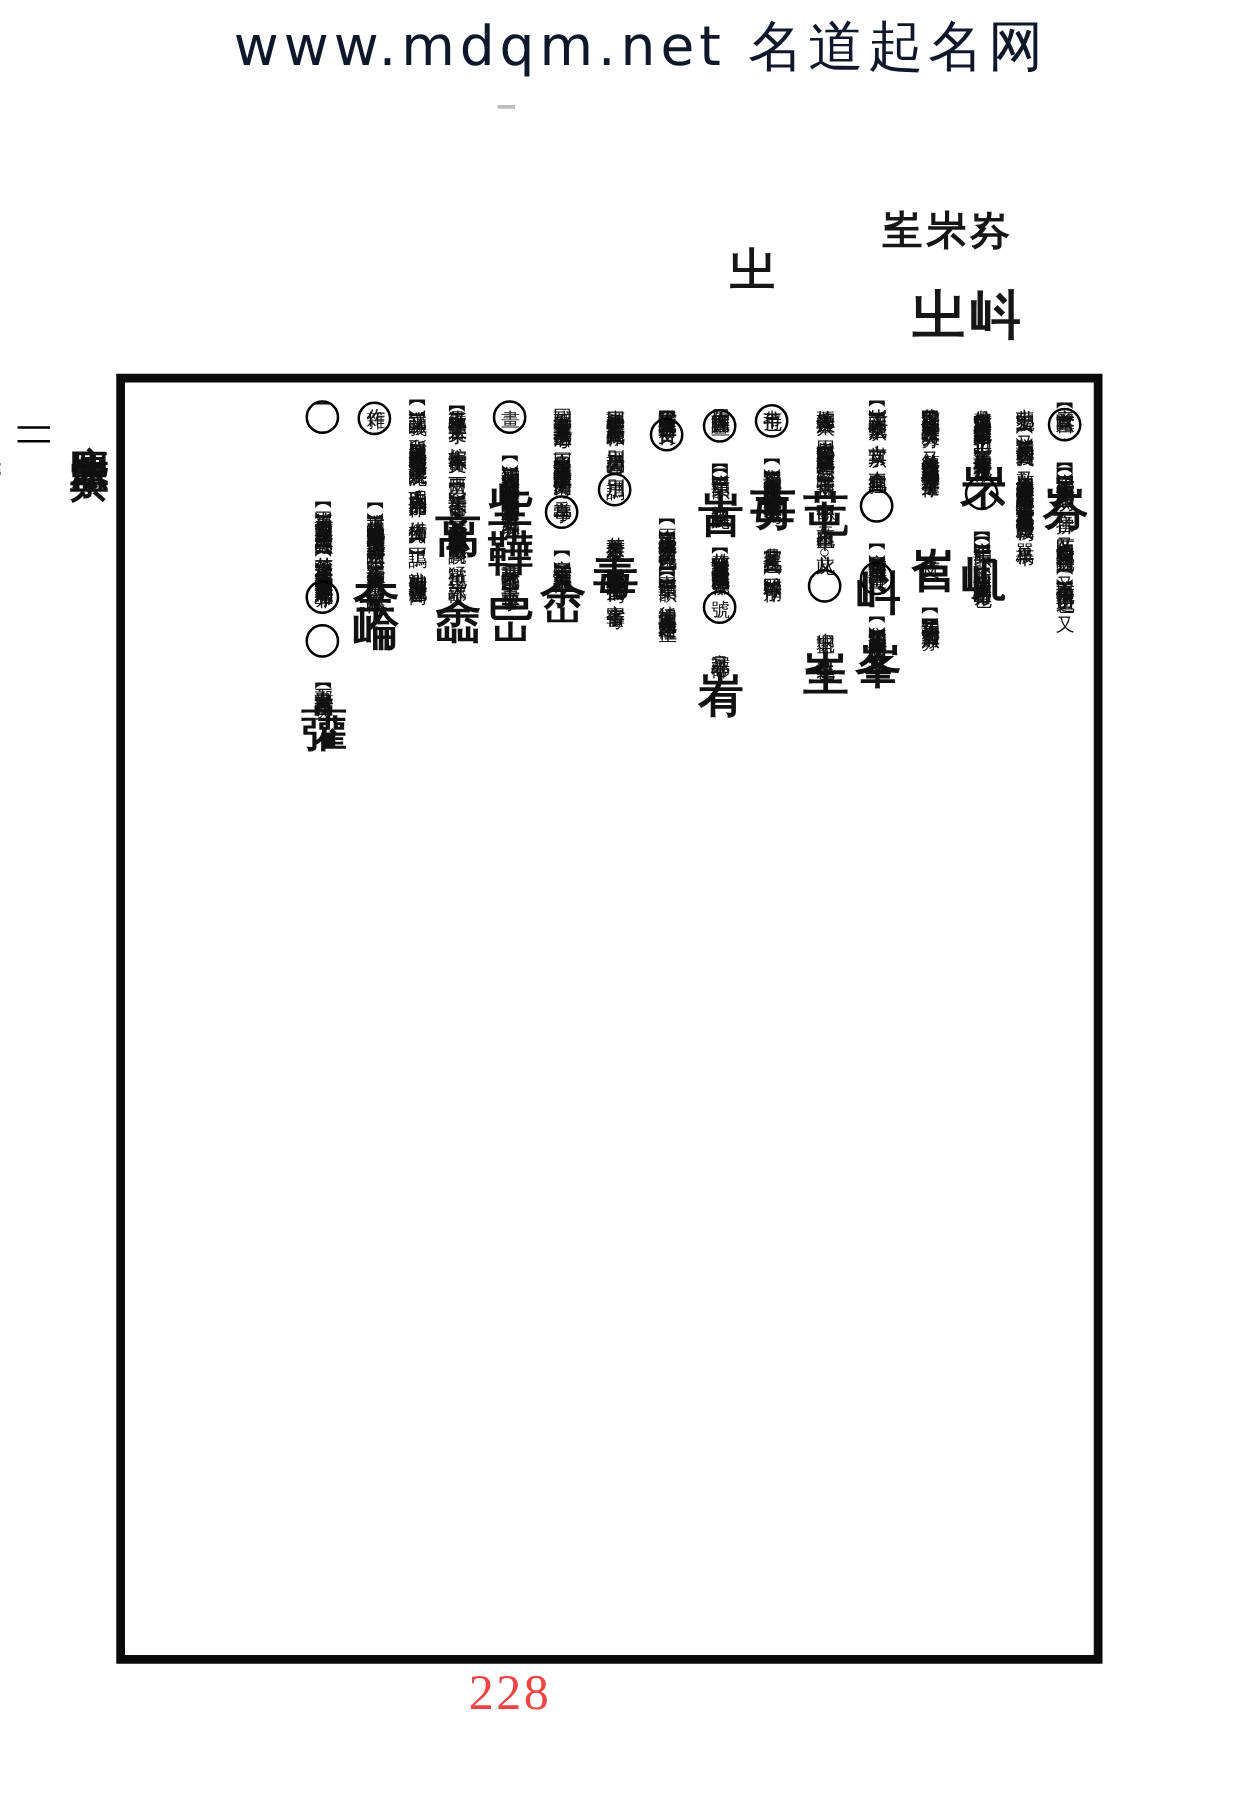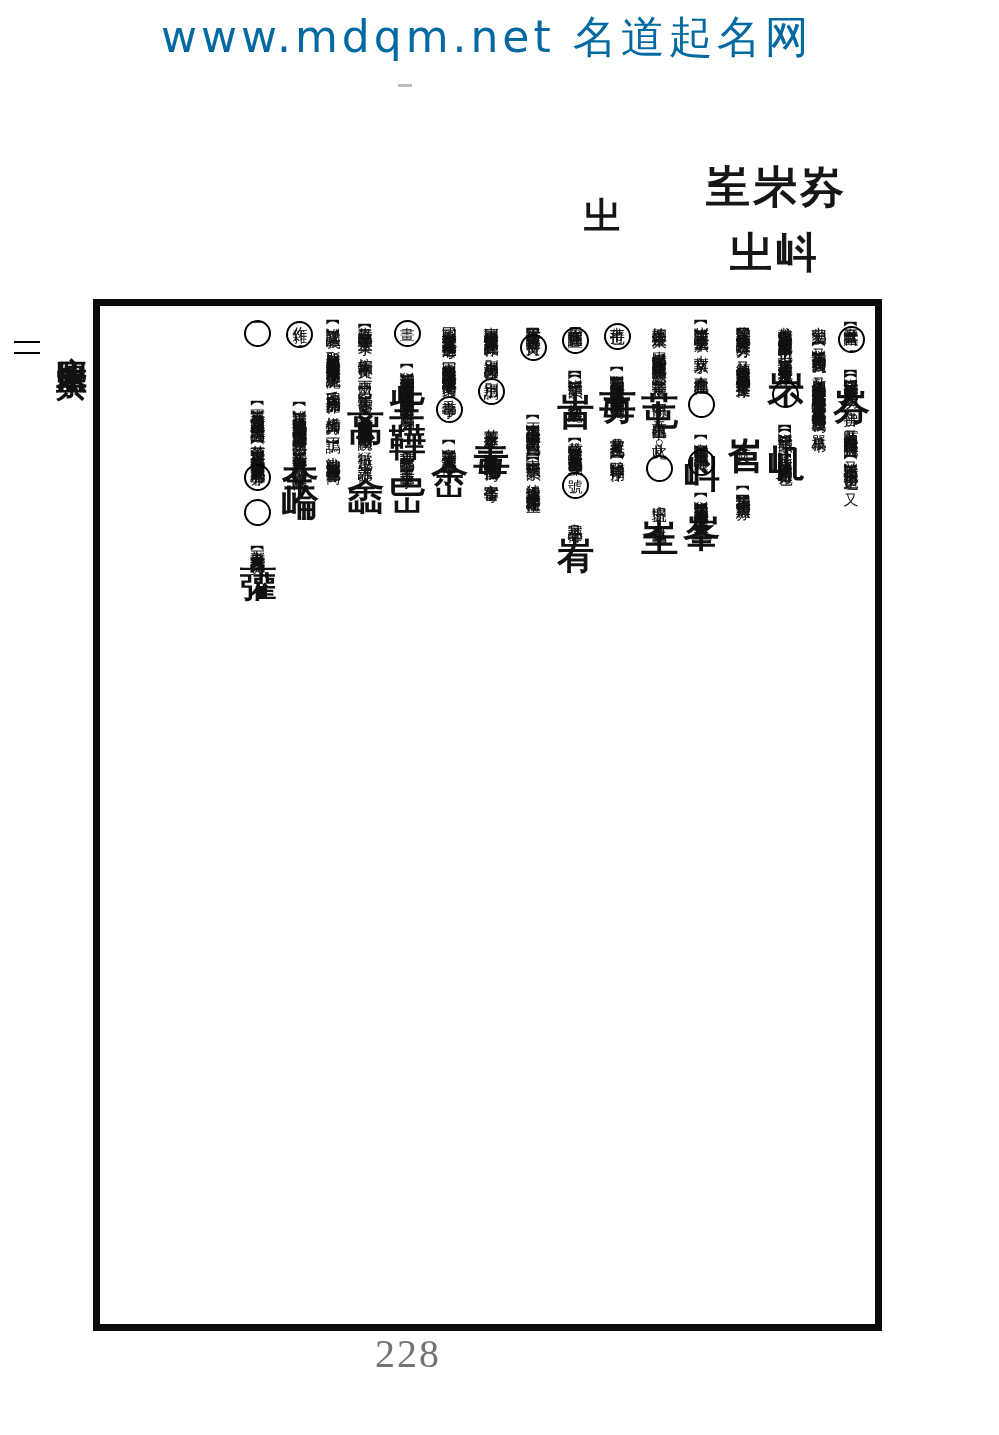--- a/index.html
+++ b/index.html
@@ -3,34 +3,34 @@
 <meta charset="utf-8">
 <style>
   html,body{margin:0;padding:0;}
   body{
     width:999px;height:1435px;position:relative;overflow:hidden;
     background:#ffffff;color:#111;
     font-family:"Liberation Serif","DejaVu Serif",serif;
   }
   
   .watermark{
-    position:absolute;left:161px;top:8px;width:760px;
-    font-size:44px;letter-spacing:4px;color:#0369a1;
+    position:absolute;left:187px;top:8px;width:760px;
+    font-size:44px;letter-spacing:4px;color:#0f172a;
     font-family:"DejaVu Sans",sans-serif;white-space:nowrap;
   }
   .tickmark{position:absolute;left:398px;top:84px;width:14px;height:3px;background:#bdbdbd;}
   
   .seal{
     position:absolute;color:#161616;line-height:1;white-space:nowrap;
     font-family:"Liberation Serif",serif;font-weight:bold;
   }
   .seal-1{left:256px;top:182px;font-size:52px;letter-spacing:2px;}
   .seal-2{left:430px;top:180px;font-size:52px;}
   .seal-3{left:584px;top:198px;font-size:36px;}
-  .seal-4{left:706px;top:168px;font-size:44px;letter-spacing:3px;font-family:Liberation Mono, monospace;}
+  .seal-4{left:706px;top:168px;font-size:32px;letter-spacing:3px;}
   .seal-5{left:730px;top:232px;font-size:42px;letter-spacing:3px;}
   
   .frame{
     position:absolute;left:93px;top:299px;width:789px;height:1032px;
     border:7px solid #0b0b0b;box-sizing:border-box;background:#fff;
   }
   
   .content{
     position:absolute;top:9px;right:5px;width:712px;height:1004px;
     writing-mode:vertical-rl;text-orientation:upright;
@@ -58,21 +58,21 @@
   .sidebar{
     position:absolute;left:42px;top:332px;width:50px;height:1000px;
     writing-mode:vertical-rl;text-orientation:upright;
   }
   .sb{display:block;white-space:nowrap;}
   .sb-title{font-size:31px;font-weight:bold;letter-spacing:4px;height:190px;}
   .sb-divider{display:block;width:26px;height:9px;border-top:2.5px solid #000;border-bottom:2.5px solid #000;margin:9px 10px 8px 10px;}
   .sb-section{font-size:24px;font-weight:bold;letter-spacing:3px;height:110px;}
   .page-number{
     position:absolute;left:375px;top:1330px;width:120px;
-    font-size:40px;color:#737373;letter-spacing:2px;
+    font-size:40px;color:#ef4444;letter-spacing:2px;
     font-family:"Liberation Serif",serif;
   }
 </style>
 </head>
 <body>
 
 <div class="watermark">www.mdqm.net 名道起名网</div>
 <div class="tickmark"></div>
 
 <span class="seal seal-1">𦱠𥡟</span>

